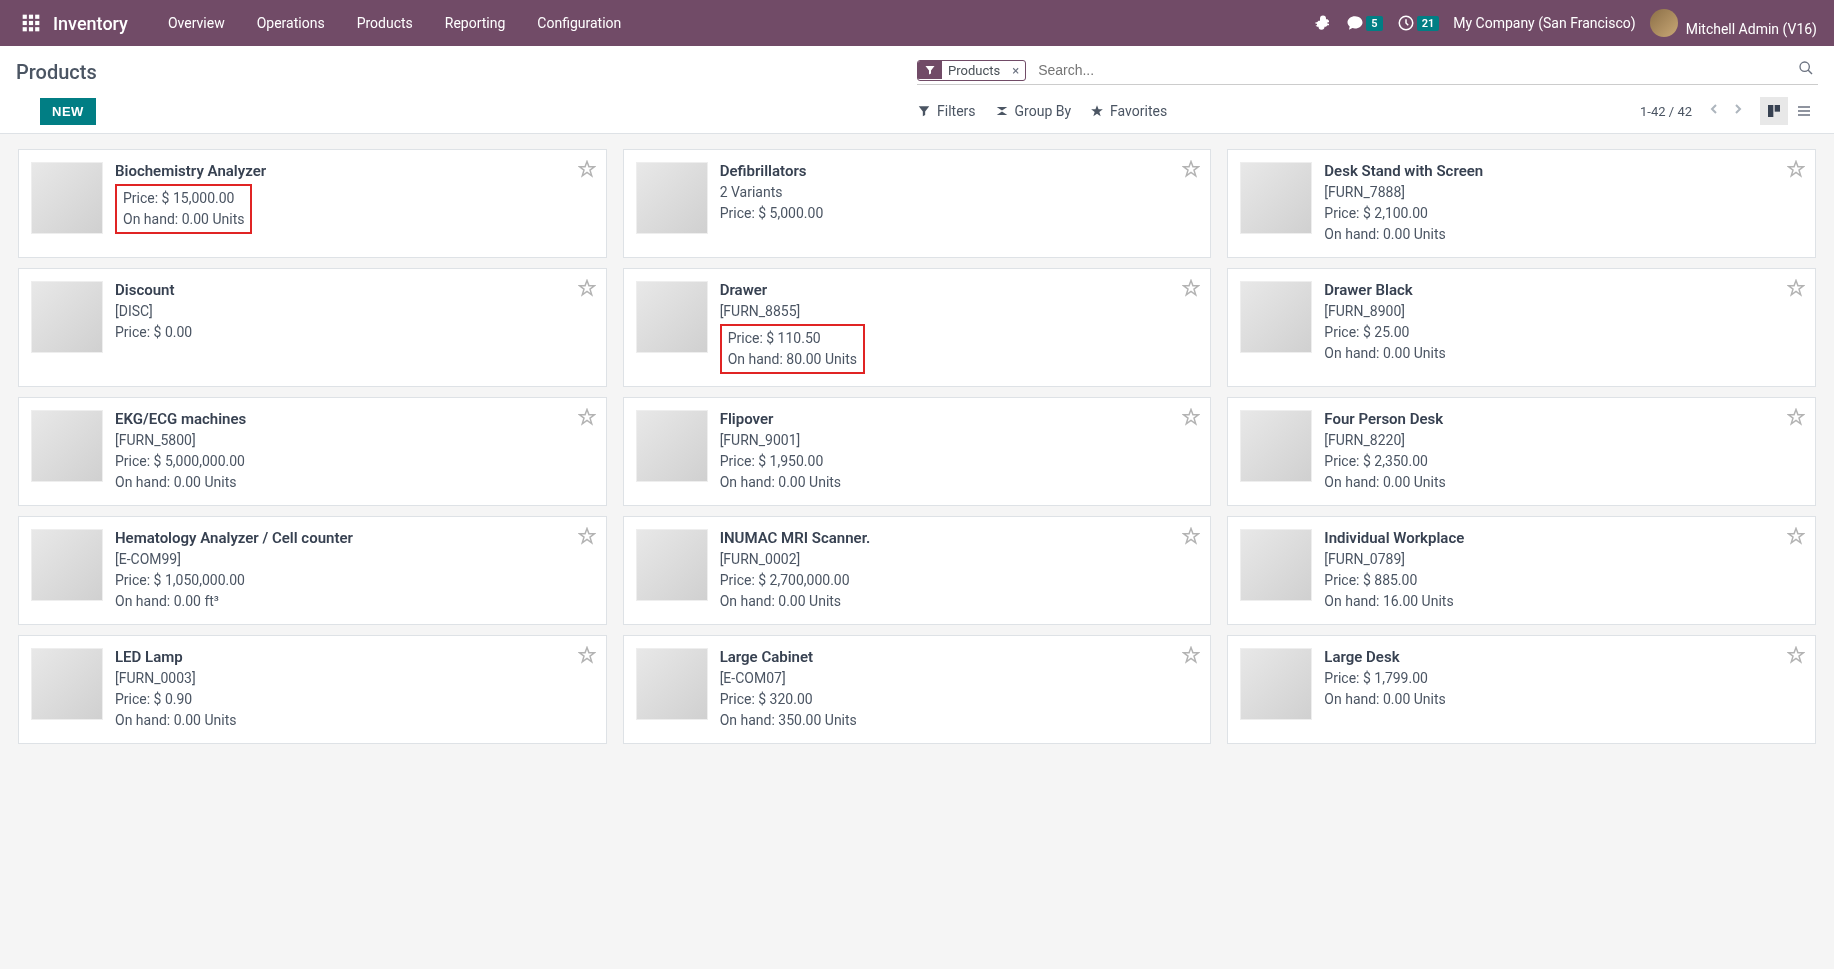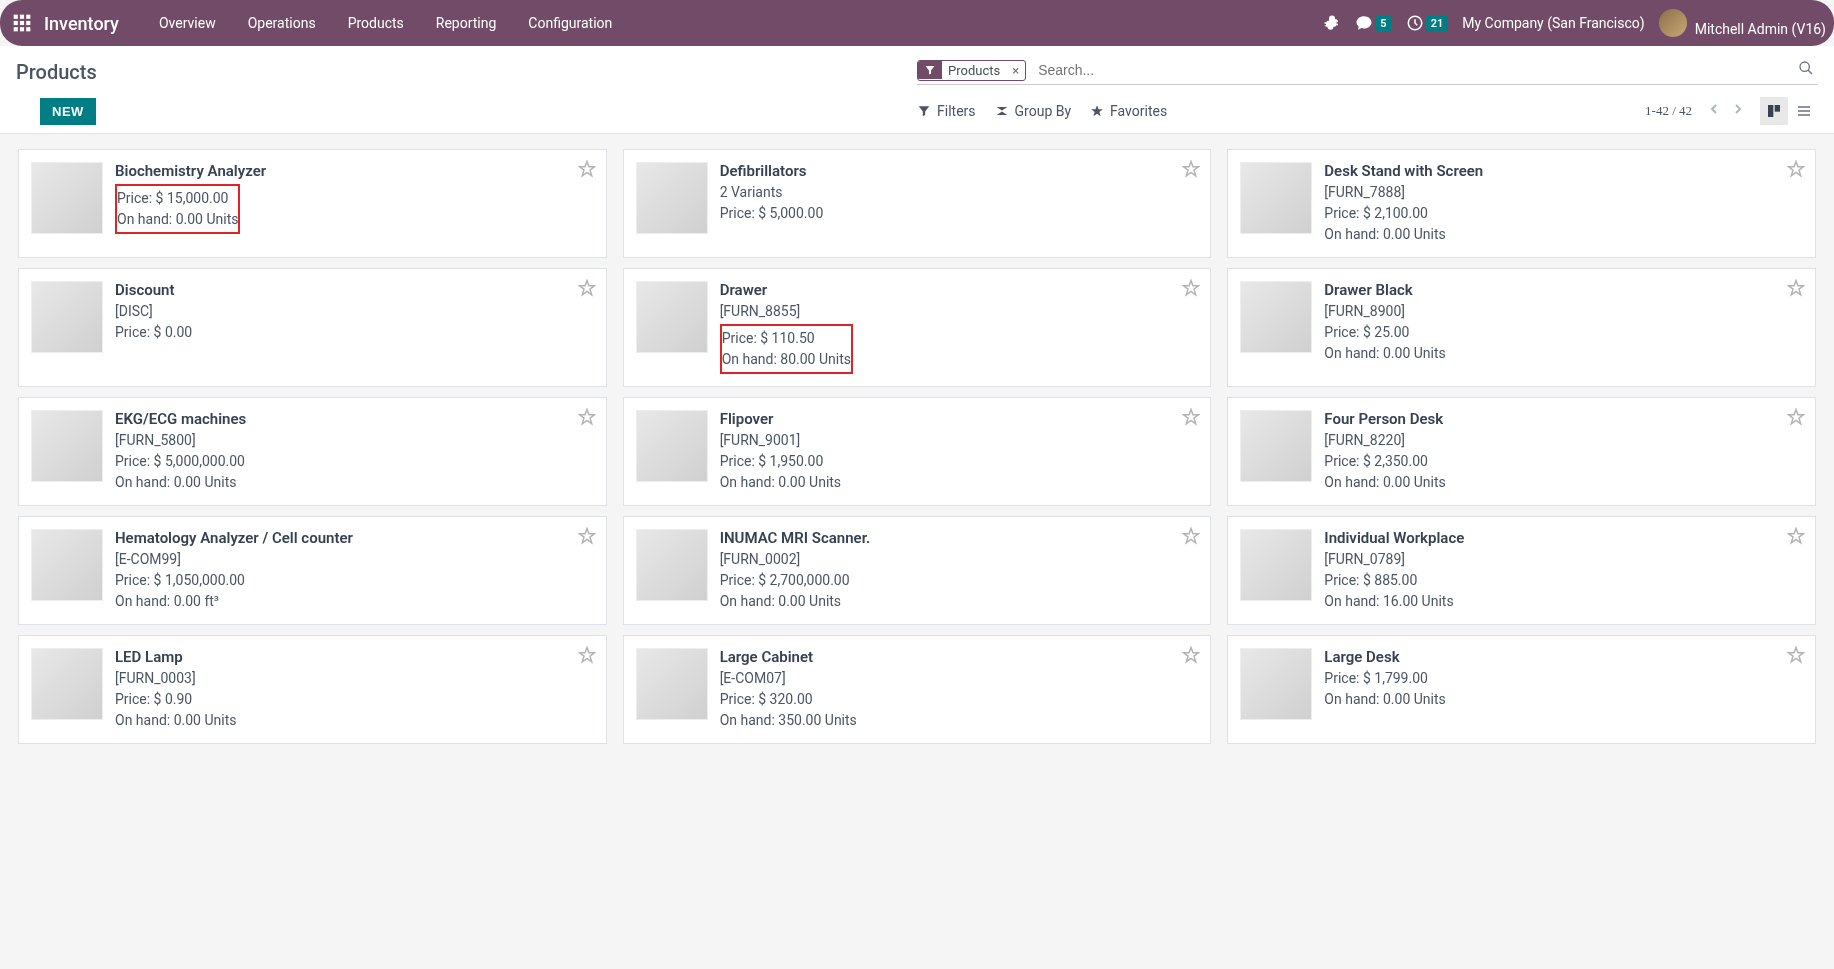--- a/index.html
+++ b/index.html
@@ -7,22 +7,21 @@
   font-family: -apple-system, BlinkMacSystemFont, "Segoe UI", Roboto, sans-serif;
   background: #f5f5f5;
   color: #374151;
 }
 .navbar {
   background: #714B67;
   color: #fff;
   display: flex;
   align-items: center;
   height: 46px;
-  padding: 0 8px;
-  border-radius: 22px;
+  padding: 0 17px;
 }
 .navbar-left { display: flex; align-items: center; gap: 0; }
 .apps-icon { width: 20px; height: 20px; margin: 0 12px 0 4px; cursor: pointer; }
 .apps-icon svg { width: 100%; height: 100%; }
 .app-title { font-size: 18px; font-weight: 500; margin-right: 24px; }
 .nav-link { padding: 0 16px; font-size: 14px; color: #fff; cursor: pointer; line-height: 46px; }
 .navbar-right { margin-left: auto; display: flex; align-items: center; gap: 14px; }
 .nav-icon { position: relative; cursor: pointer; color: #fff; display: flex; align-items: center; }
 .nav-icon svg { width: 18px; height: 18px; }
 .badge { background: #017E84; color: #fff; font-size: 11px; padding: 1px 5px; border-radius: 2px; margin-left: 2px; font-weight: 600; }
@@ -70,21 +69,21 @@
   padding: 6px 12px;
   font-size: 13px;
   font-weight: 600;
   cursor: pointer;
   letter-spacing: 0.5px;
   margin-left: 24px;
 }
 .cp-tools { margin-left: auto; display: flex; align-items: center; gap: 19px; width: 50%; }
 .tool-btn { display: flex; align-items: center; gap: 6px; font-size: 14px; color: #4b5563; cursor: pointer; }
 .tool-btn svg { width: 14px; height: 14px; }
-.pager-area { margin-left: auto; display: flex; align-items: center; gap: 12px; font-family: Liberation Serif, serif; }
+.pager-area { margin-left: auto; display: flex; align-items: center; gap: 12px; }
 .pager-text { font-size: 13px; color: #4b5563; }
 .pager-arrows { display: flex; gap: 4px; }
 .pager-arrow { color: #adb5bd; cursor: pointer; padding: 2px; }
 .pager-arrow svg { width: 16px; height: 16px; }
 .view-switcher { display: flex; gap: 2px; }
 .view-btn { padding: 6px; cursor: pointer; color: #6b7280; width: 28px; height: 28px; display: flex; align-items: center; justify-content: center; }
 .view-btn.active { background: #e8e8e8; color: #374151; }
 .view-btn svg { width: 18px; height: 18px; }
 
 .kanban { padding: 10px 10px; display: grid; grid-template-columns: repeat(3, 1fr); gap: 0; }
@@ -103,21 +102,21 @@
   background: #f0f0f0;
   border: 1px solid #eee;
   display: flex; align-items: center; justify-content: center;
 }
 .card-img.placeholder { background: linear-gradient(135deg, #e8e8e8, #d0d0d0); }
 .card-body { flex: 1; }
 .card-title { font-size: 15px; font-weight: 600; color: #374151; margin-bottom: 2px; }
 .card-line { font-size: 14px; color: #4b5563; line-height: 1.5; }
 .star { position: absolute; right: 10px; top: 10px; color: #b3b3b3; cursor: pointer; }
 .star svg { width: 18px; height: 18px; }
-.highlight-box { border: 2px solid #e02424; padding: 2px 0; display: inline-block; margin-top: 2px;}
+.highlight-box { border: 2px solid #e02424; padding: 2px 6px; display: inline-block; margin-top: 2px;}
 </style>
 </head>
 <body>
 
 <div class="navbar">
   <div class="navbar-left">
     <div class="apps-icon">
       <svg viewBox="0 0 24 24" fill="white">
           <rect x="2" y="2" width="5" height="5"></rect>
           <rect x="9.5" y="2" width="5" height="5"></rect>

